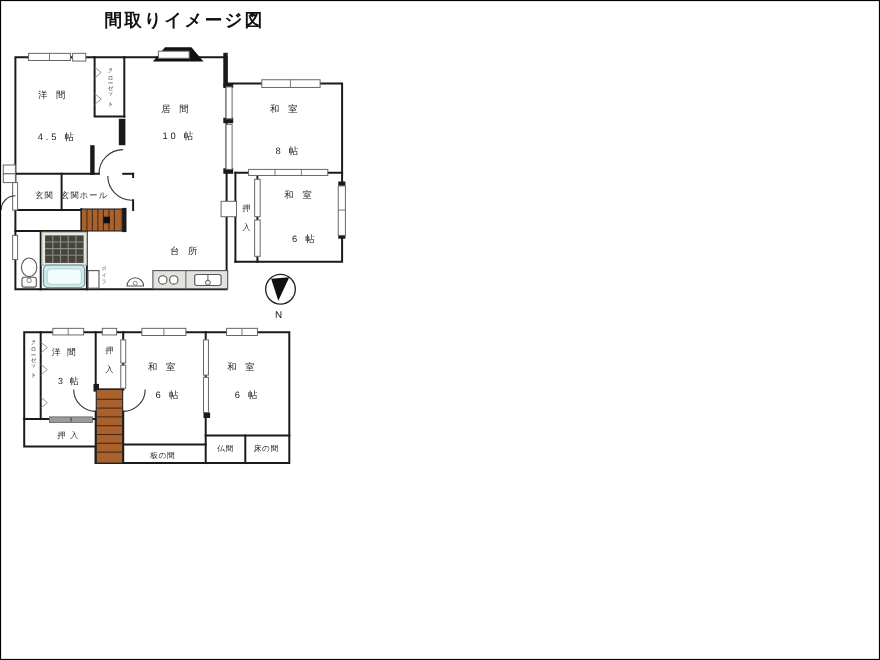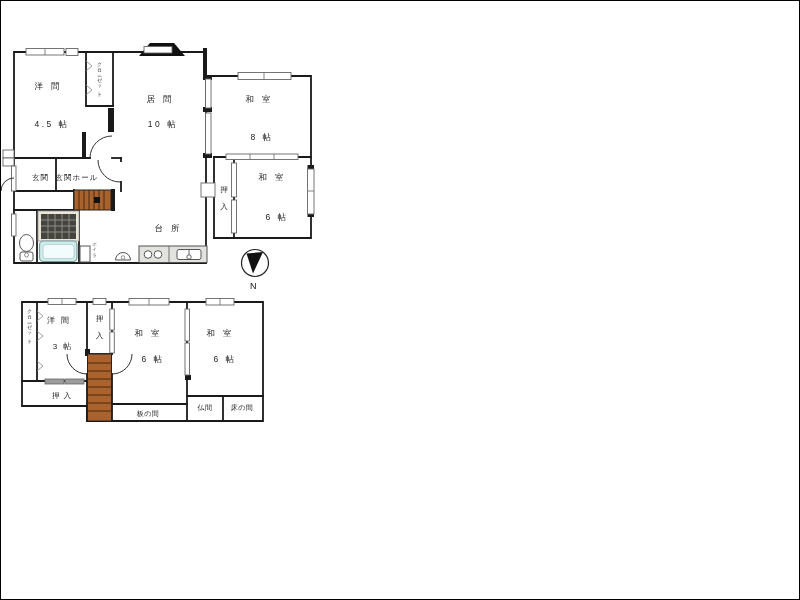--- a/index.html
+++ b/index.html
@@ -33,20 +33,21 @@
   .post{fill:var(--wall,#1a1a1a);}
   .arc{stroke:#333;stroke-width:1;fill:none;}
   .mark{stroke:#888;stroke-width:0.8;fill:none;}
   .fix{fill:#fff;stroke:#555;stroke-width:1;}
   .compassN{font-size:9px;fill:#111;}
 </style>
 </head>
 <body>
 
 <div id="canvas">
+  <div id="plan-title">間取りイメージ図</div>
 
   <svg width="798" height="598" viewBox="0 0 798 598">
 
     <g>
 
       <g class="wall">
         <path d="M13,51 H205 V262 H13 Z"></path>
         <path d="M205,75 H310 V237 H213"></path>
         <path d="M213,156 V237"></path>
         <path d="M213,156 H310"></path>

